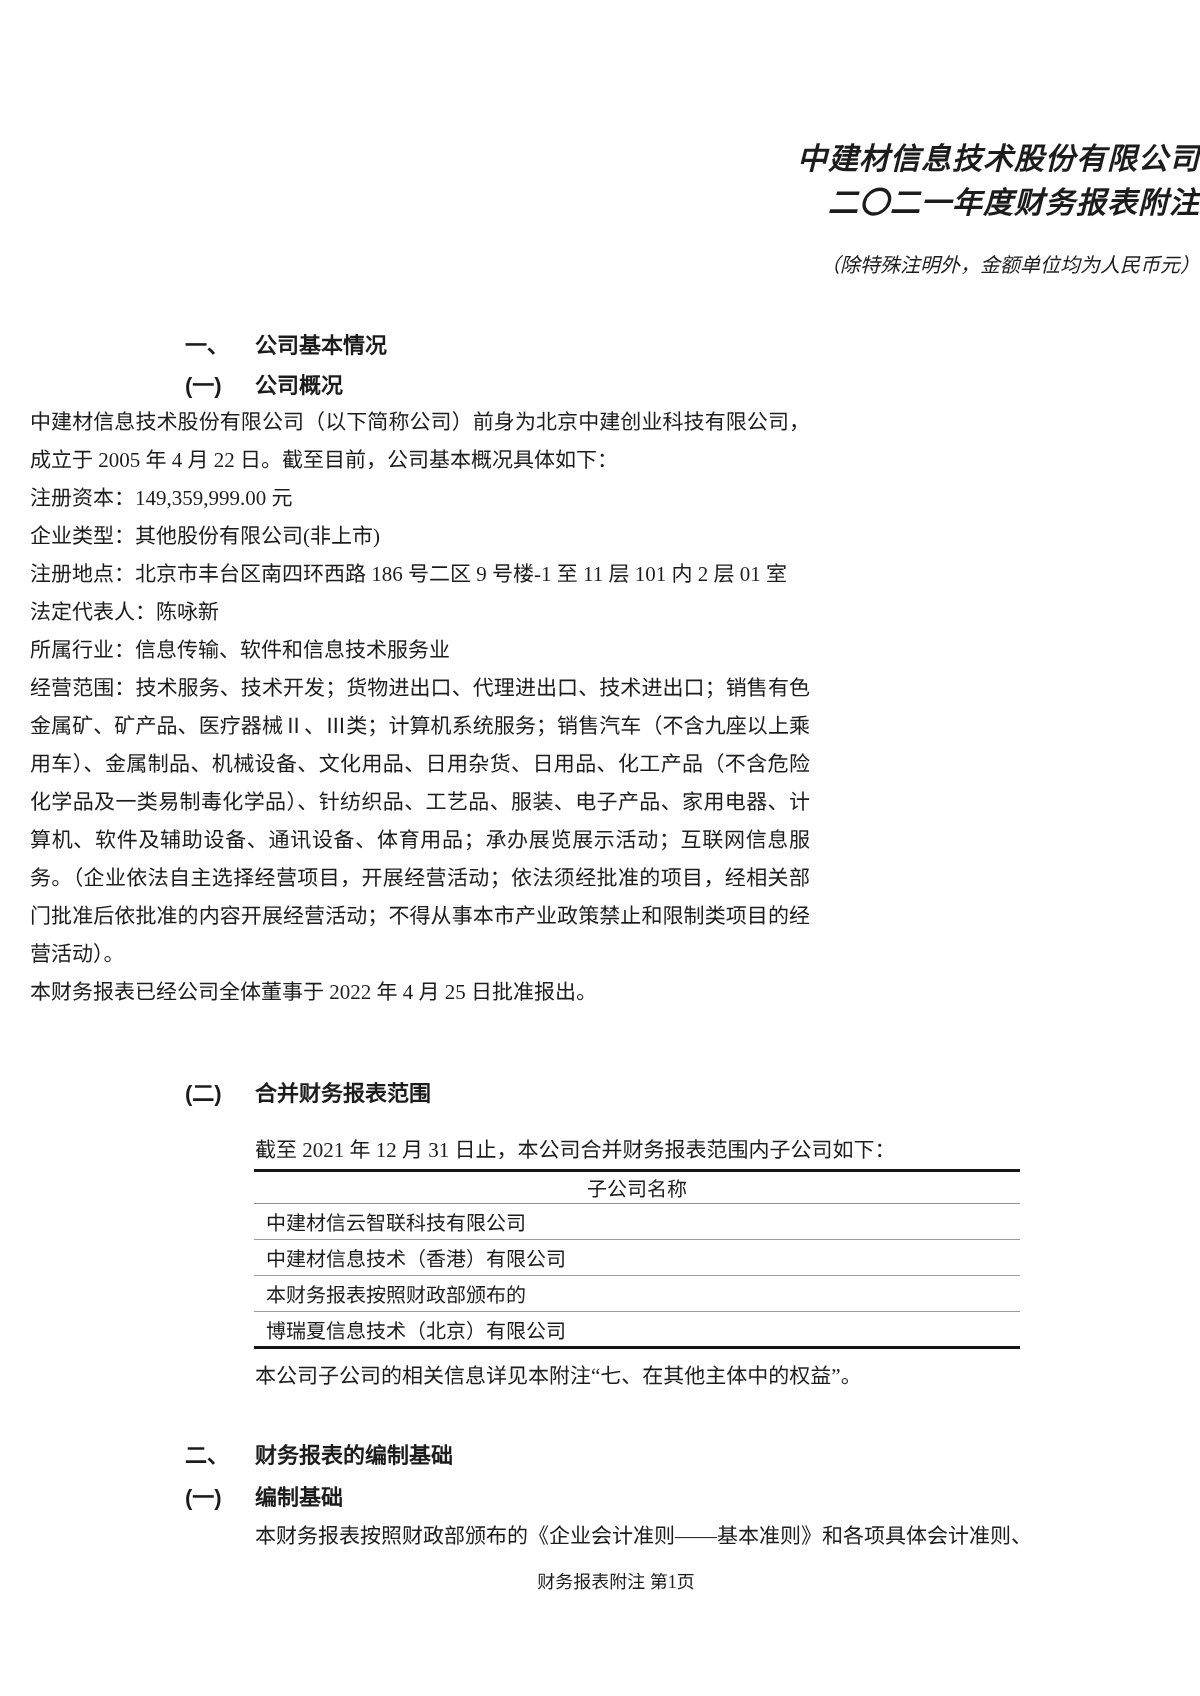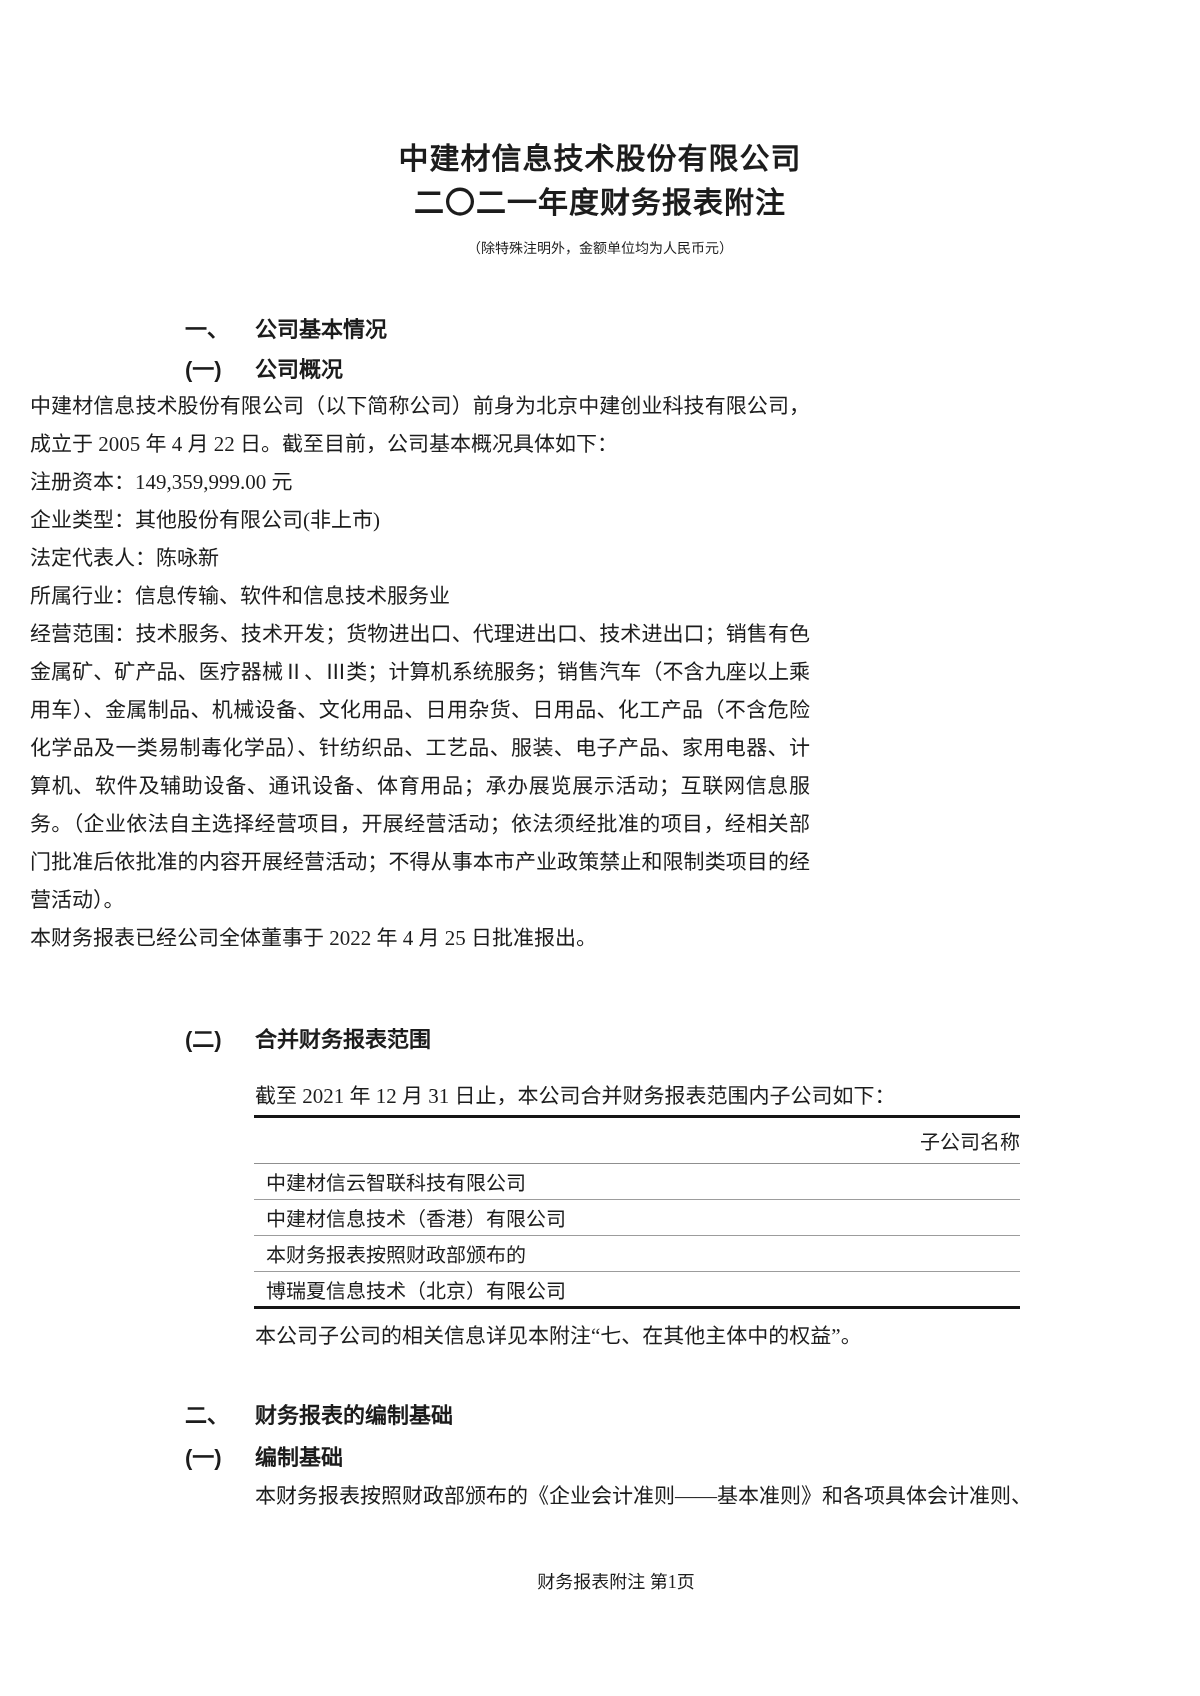--- a/index.html
+++ b/index.html
@@ -8,32 +8,32 @@
     position:relative;
     width:1200px;
     height:1696px;
     margin:0 auto;
     background:#ffffff;
     color:#1c1c1c;
     overflow:hidden;
     font-family:"Liberation Serif", serif;
   }
   
-  .title-block { padding-top:142px; text-align:center; }
+  .title-block { padding-top:142px; text-align:right;font-style:italic; }
   .doc-title {
     font-family:"Liberation Sans", sans-serif;
     font-weight:700;
     font-size:30px;
     line-height:34px;
     letter-spacing:1px;
   }
   .doc-title.second { margin-top:10px; }
   .unit-note {
-    margin-top:16px;
-    font-size:14px;
+    margin-top:32px;
+    font-size:20px;
     line-height:26px;
   }
   
   .sec-row {
     display:flex;
     align-items:baseline;
     margin-left:185px;
     font-family:"Liberation Sans", sans-serif;
     font-weight:700;
     font-size:22px;
@@ -63,22 +63,22 @@
   .subs-table-wrap { margin-left:254px; width:766px; }
   table.subs {
     width:100%;
     border-collapse:collapse;
     font-size:20px;
     border-top:3px solid #161616;
     border-bottom:3px solid #161616;
   }
   table.subs th {
     font-weight:normal;
-    text-align:right;
-    height:47px;
+    text-align:center;
+    height:33px;
     border-bottom:1px solid #8f8f8f;
     vertical-align:middle;
   }
   table.subs td {
     height:36px;
     padding-left:12px;
     text-align:left;
     vertical-align:middle;
     border-bottom:1px solid #9c9c9c;
   }
@@ -113,20 +113,21 @@
 
   <div class="sec-row mt-sec1-1">
     <span class="sec-num">(一)</span>
     <span>公司概况</span>
   </div>
 
   <div class="body-block">
     <p>中建材信息技术股份有限公司（以下简称公司）前身为北京中建创业科技有限公司，成立于 2005 年 4 月 22 日。截至目前，公司基本概况具体如下：</p>
     <p>注册资本：149,359,999.00 元</p>
     <p>企业类型：其他股份有限公司(非上市)</p>
+    <p>注册地点：北京市丰台区南四环西路 186 号二区 9 号楼-1 至 11 层 101 内 2 层 01 室</p>
     <p>法定代表人：陈咏新</p>
     <p>所属行业：信息传输、软件和信息技术服务业</p>
     <p>经营范围：技术服务、技术开发；货物进出口、代理进出口、技术进出口；销售有色金属矿、矿产品、医疗器械Ⅱ、Ⅲ类；计算机系统服务；销售汽车（不含九座以上乘用车）、金属制品、机械设备、文化用品、日用杂货、日用品、化工产品（不含危险化学品及一类易制毒化学品）、针纺织品、工艺品、服装、电子产品、家用电器、计算机、软件及辅助设备、通讯设备、体育用品；承办展览展示活动；互联网信息服务。（企业依法自主选择经营项目，开展经营活动；依法须经批准的项目，经相关部门批准后依批准的内容开展经营活动；不得从事本市产业政策禁止和限制类项目的经营活动）。</p>
     <p>本财务报表已经公司全体董事于 2022 年 4 月 25 日批准报出。</p>
   </div>
 
   <div class="sec-row mt-sec2">
     <span class="sec-num">(二)</span>
     <span>合并财务报表范围</span>
   </div>

